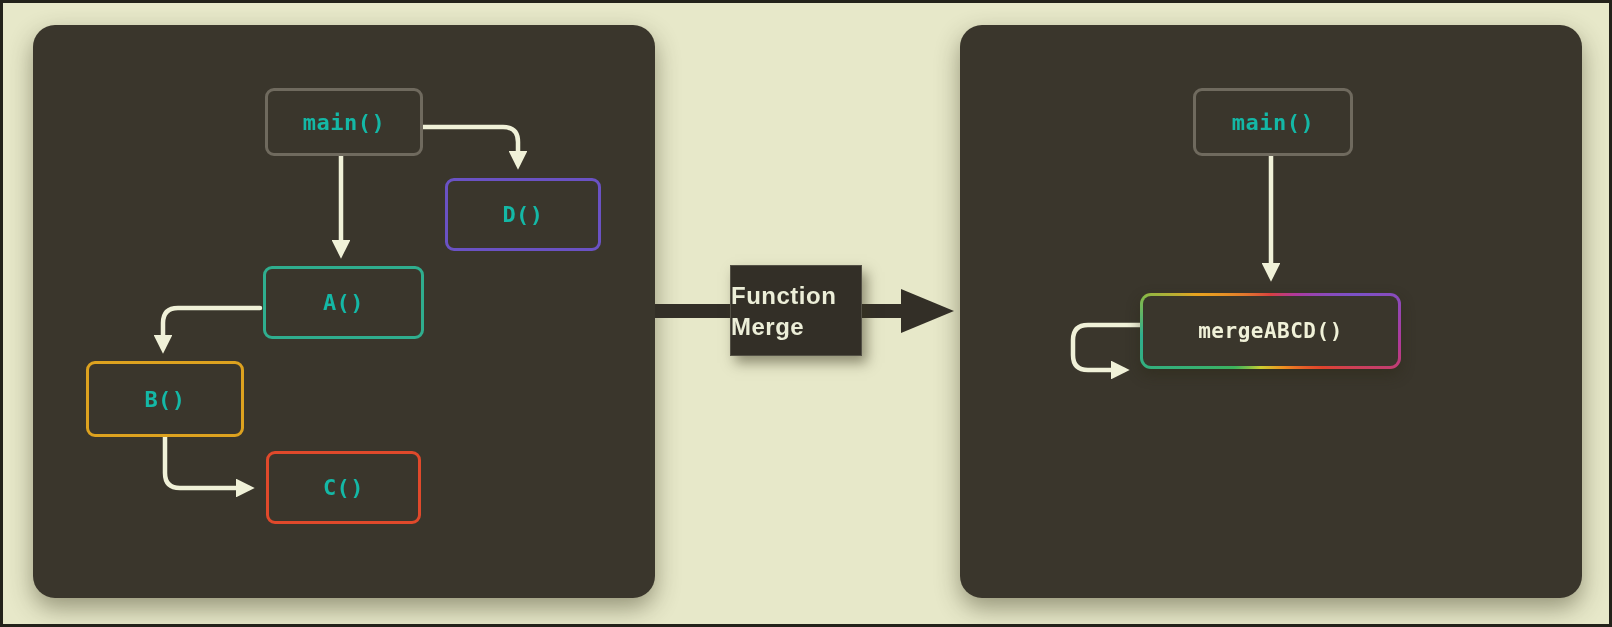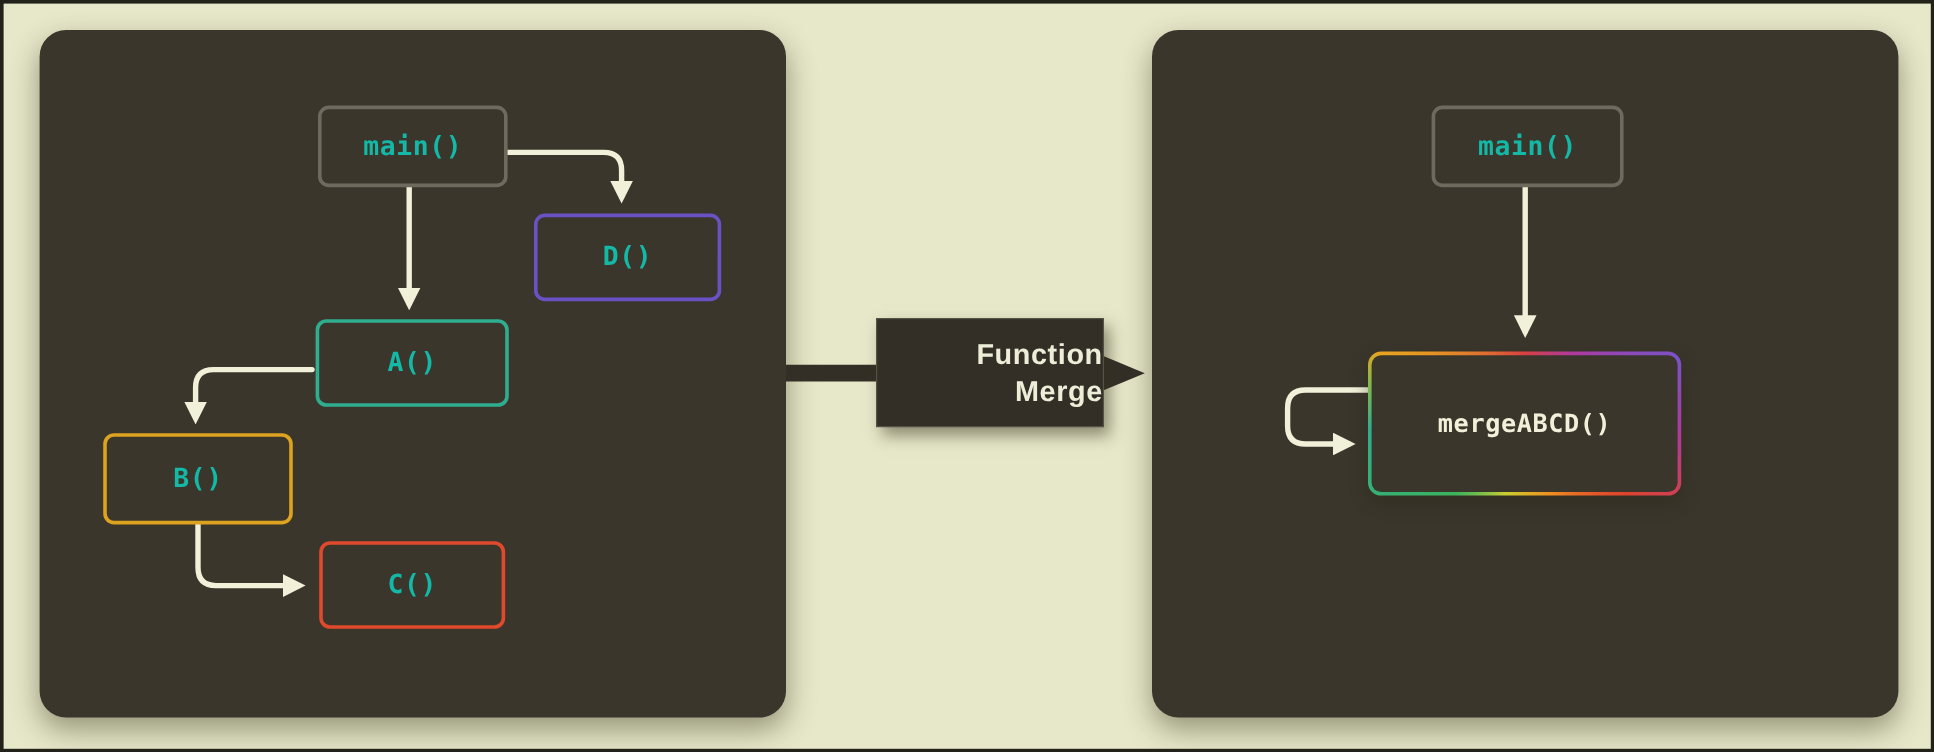--- a/index.html
+++ b/index.html
@@ -37,36 +37,36 @@
     color:#14b8a6;
     font-weight:bold;font-size:22px;letter-spacing:0.5px;
   }
   #lp-main{left:262px;top:85px;width:152px;height:62px;}
   #lp-d  {left:442px;top:175px;width:150px;height:67px;}
   #lp-a  {left:260px;top:263px;width:155px;height:67px;}
   #lp-b  {left:83px; top:358px;width:152px;height:70px;}
   #lp-c  {left:263px;top:448px;width:149px;height:67px;}
   #rp-main{left:1190px;top:85px;width:154px;height:62px;}
   .rainbow{
-    position:absolute;left:1137px;top:290px;width:261px;height:120px;
+    position:absolute;left:1137px;top:290px;width:261px;height:76px;
     box-sizing:border-box;padding:3px;border-radius:11px;
     box-shadow:0 6px 14px rgba(40,38,18,.4);
   }
   .rainbow .inner{
     width:100%;height:100%;box-sizing:border-box;
     background:#3a362c;border-radius:8px;
     display:flex;align-items:center;justify-content:center;
     color:#f0f1d8;font-weight:bold;font-size:21px;letter-spacing:0.5px;
   }
   .fm-box{
-    position:absolute;left:727px;top:262px;width:190px;height:91px;
+    position:absolute;left:727px;top:262px;width:132px;height:91px;
     box-sizing:border-box;
     background:#332f27;
     border:1px solid rgba(240,241,216,0.18);
-    display:flex;flex-direction:column;align-items:flex-end;justify-content:center;
+    display:flex;flex-direction:column;align-items:flex-start;justify-content:center;
     color:#eceed8;
     font-family:"Liberation Sans", sans-serif;
     font-weight:bold;font-size:24px;line-height:31px;letter-spacing:0.5px;
     box-shadow:5px 7px 12px rgba(55,52,30,.5);
   }
 </style>
 </head>
 <body>
 
 <div class="stage">

